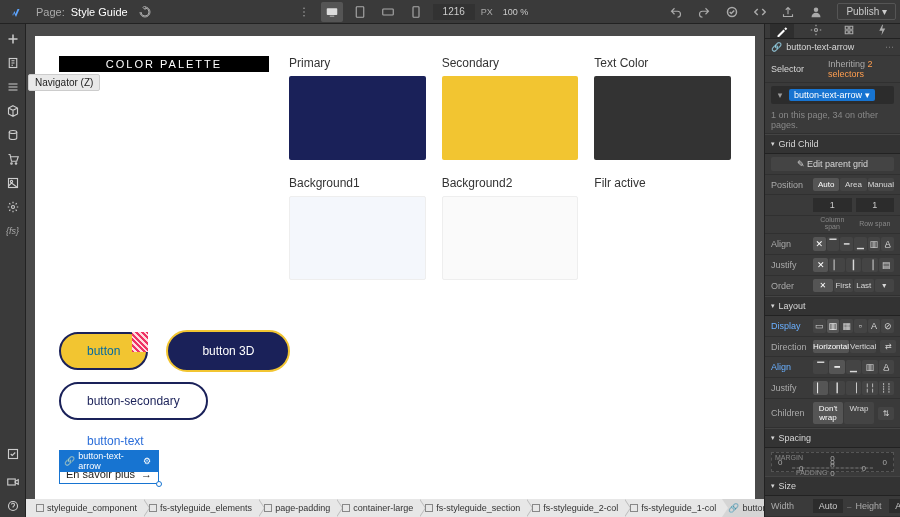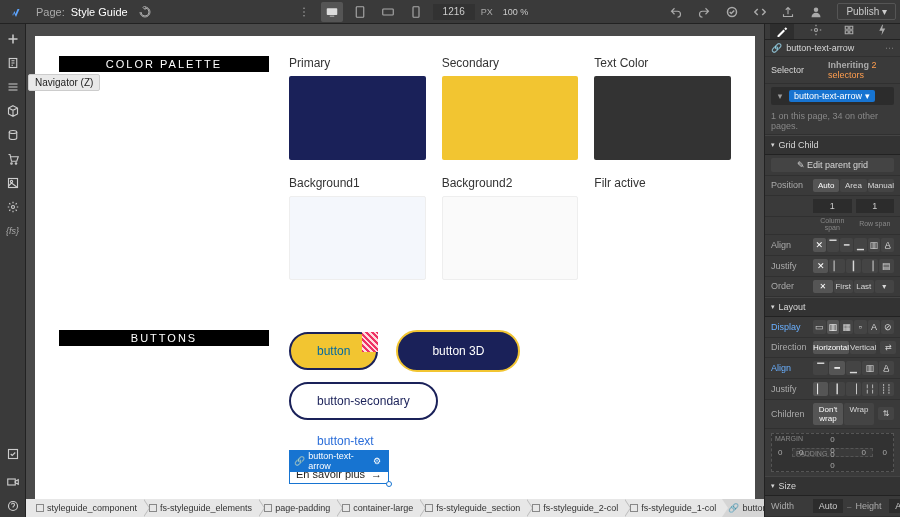--- a/index.html
+++ b/index.html
@@ -283,21 +283,20 @@
                   <div class="swatch bg2"></div>
                 </div>
               <div>
                   <div class="swatch-label">Filr active</div>
                   <div class="swatch filractive"></div>
                 </div>
             </div>
           </div>
 
           <div class="section-row" style="margin-top:30px;">
-            <div class="banner">BUTTONS</div>
             <div class="buttons-col">
               <div class="btnrow">
                 <div class="btn-pill btn-primary"><span>button</span><div class="hatch"></div></div>
                 <div class="btn-pill btn-3d">button 3D</div>
               </div>
               <div class="btn-pill btn-secondary">button-secondary</div>
               <div class="btn-text" style="margin-left:20px;">button-text</div>
               <div class="btn-arrow-wrap">
                 <div class="badge-selected">
                     <span>🔗</span>
@@ -370,21 +369,21 @@
               <path d="M7 1L3 9h4l-1 6 5-9H7l1-5z"></path>
             </svg></div>
       </div>
       <div class="rp-row">
         <span>🔗</span>
         <span>button-text-arrow</span>
         <span style="margin-left:auto;color:#888;">⋯</span>
       </div>
       <div class="rp-row" style="justify-content:space-between;gap:24px;">
         <span>Selector</span>
-        <span><span style="color:#aaa;font-weight:bold;">Inheriting</span> <span class="rp-link">2 selectors</span></span>
+        <span><span style="color:#aaa;">Inheriting</span> <span class="rp-link">2 selectors</span></span>
       </div>
       <div class="rp-selector-row">
         <span class="rp-chev">▾</span>
         <span class="rp-class-badge">
             <span>button-text-arrow</span>
             <span>▾</span>
           </span>
       </div>
       <div class="rp-row" style="color:#888;">
           <span>1 on this page, 34 on other pages.</span>
@@ -491,20 +490,24 @@
         </div>
       <div class="rp-row">
           <span class="rp-label">Children</span>
           <div class="rp-segs">
             <div class="rp-seg active">Don't wrap</div>
             <div class="rp-seg">Wrap</div>
           </div>
           <div class="rp-seg" style="flex:0 0 16px;">⇅</div>
         </div>
 
+      <div class="rp-section-hdr">
+          <span class="caret">▾</span>
+          <span>Spacing</span>
+        </div>
       <div class="spacing-box">
         <span class="lbl">MARGIN</span>
         <span class="zero zt">0</span>
         <span class="zero zb">0</span>
         <span class="zero zl">0</span>
         <span class="zero zr">0</span>
         <div class="inner">
           <span class="lbl">PADDING</span>
           <span class="zero zt">0</span>
           <span class="zero zb">0</span>

